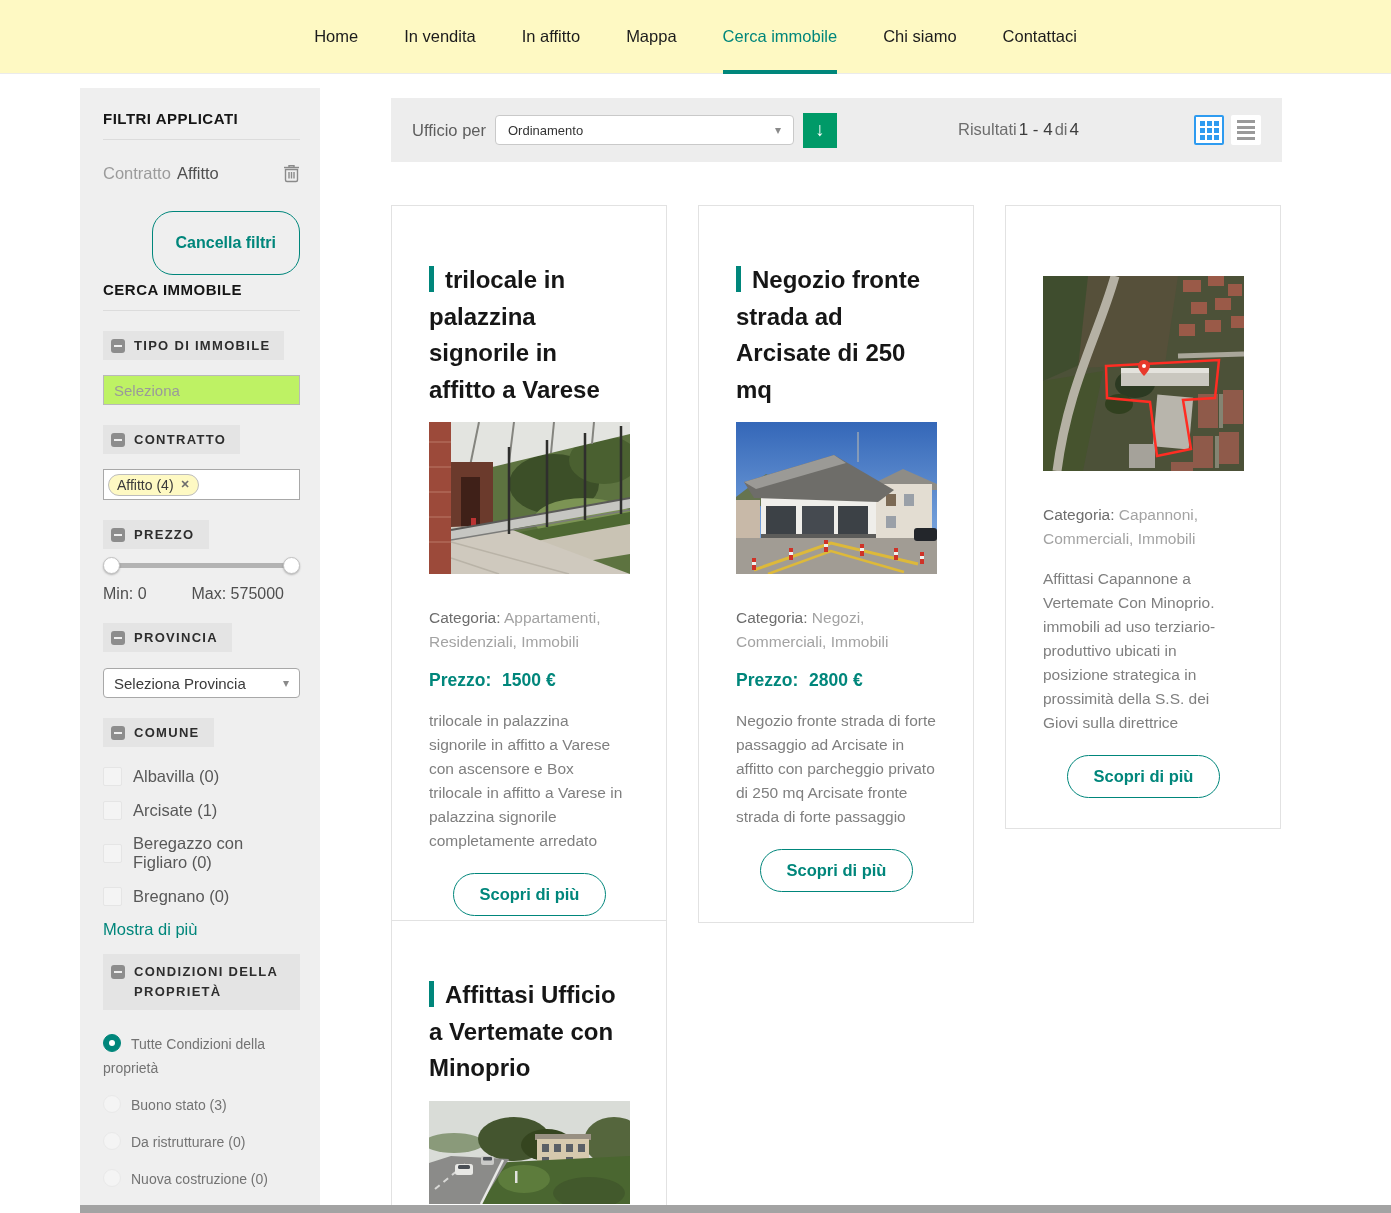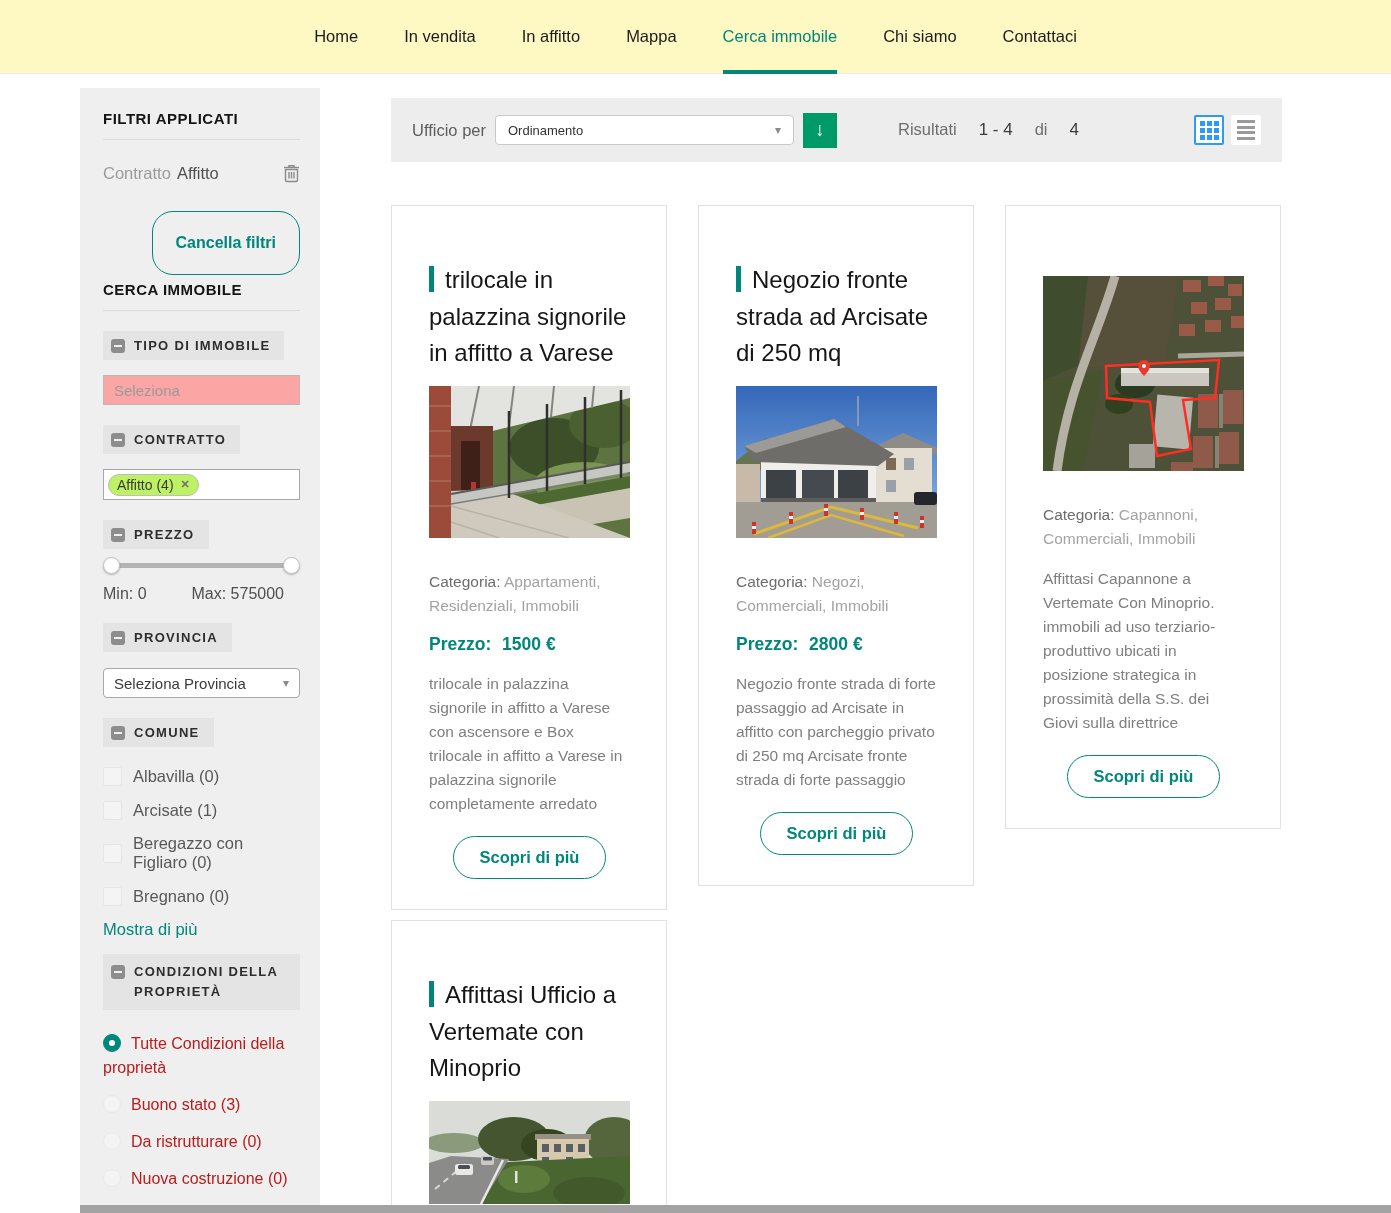--- a/index.html
+++ b/index.html
@@ -25,67 +25,67 @@
   .clear-row{display:flex;justify-content:flex-end;margin-top:28px;}
   .btn-pill{display:inline-block;background:#efefef00;border:1px solid #00867b;border-radius:21px;color:#00867b;
     font-size:16px;font-weight:600;padding:22px 23px;cursor:pointer;background:transparent;}
   .sb-search-title{margin-top:6px;}
   .filter-label{display:inline-flex;align-items:center;gap:9px;background:#e4e4e4;padding:0 14px 0 8px;height:29px;
     font-size:13px;font-weight:700;letter-spacing:1.3px;color:#2d2d2d;margin-top:20px;cursor:pointer;}
   .filter-label.block{display:flex;width:100%;box-sizing:border-box;height:auto;padding:8px 14px 8px 8px;line-height:1.55;align-items:flex-start;}
   .minus-icon{flex:0 0 auto;width:14px;height:14px;border-radius:3px;background:#8d8d8d;position:relative;margin-top:0;}
   .filter-label.block .minus-icon{margin-top:3px;}
   .minus-icon::after{content:"";position:absolute;left:3px;right:3px;top:6px;height:2px;background:#efefef;}
-  .text-input{width:100%;box-sizing:border-box;height:30px;margin-top:15px;border:1px solid #b9b9b9;background:#fca5a5;
+  .text-input{width:100%;box-sizing:border-box;height:30px;margin-top:15px;border:1px solid #b9b9b9;background:#bef264;
     font-size:15px;color:#333;padding:0 10px;font-family:"Liberation Sans",sans-serif;}
   .text-input::placeholder{color:#9a9a9a;}
   .tag-input{width:100%;box-sizing:border-box;height:31px;margin-top:15px;border:1px solid #a8a8a8;background:#fff;
     display:flex;align-items:center;padding:0 4px;}
-  .tag{display:inline-flex;align-items:center;gap:7px;background:#bef264;border:1px solid #bdbdbd;border-radius:11px;
+  .tag{display:inline-flex;align-items:center;gap:7px;background:#fef9c3;border:1px solid #bdbdbd;border-radius:11px;
     font-size:14px;color:#3a3a3a;padding:2px 8px;cursor:pointer;}
   .tag-x{color:#6e6e6e;font-size:11px;font-weight:700;}
   .slider{position:relative;height:16px;margin:8px 4px 0 4px;}
   .slider-track{position:absolute;left:0;right:0;top:6px;height:5px;border-radius:3px;background:#b3b3b3;}
   .slider-handle{position:absolute;top:0;width:15px;height:15px;border-radius:50%;background:#fff;border:1px solid #c2c2c2;
     box-shadow:0 1px 2px rgba(0,0,0,.25);cursor:pointer;}
   .slider-handle.left{left:-4px;} .slider-handle.right{right:-4px;}
   .minmax-row{display:flex;justify-content:space-between;margin-top:12px;font-size:16px;color:#4f4f4f;padding-right:16px;}
   .select{width:100%;box-sizing:border-box;height:30px;margin-top:16px;border:1px solid #a8a8a8;border-radius:4px;background:#fff;
     display:flex;align-items:center;justify-content:space-between;padding:0 10px;font-size:15px;color:#3a3a3a;cursor:pointer;}
   .chev{color:#8a8a8a;font-size:12px;}
   .opt-list{margin-top:19px;}
   .opt-row{display:flex;align-items:center;gap:11px;margin-bottom:14px;font-size:16.5px;color:#585858;cursor:pointer;min-height:20px;}
   .checkbox{flex:0 0 auto;width:17px;height:17px;background:#f4f4f4;border:1px solid #e5e5e5;border-radius:2px;}
   .radio{display:inline-block;vertical-align:-3px;width:16px;height:16px;border-radius:50%;background:#f4f4f4;border:1px solid #e9e9e9;margin-right:10px;}
   .radio.selected{background:#00867b;border-color:#00867b;position:relative;}
   .radio.selected::after{content:"";position:absolute;left:5px;top:5px;width:6px;height:6px;border-radius:50%;background:#fff;}
-  .radio-row{font-size:16px;color:#b91c1c;line-height:24px;margin-bottom:13px;cursor:pointer;}
+  .radio-row{font-size:14px;color:#737373;line-height:24px;margin-bottom:13px;cursor:pointer;}
   .link-teal{color:#00867b;font-size:16.5px;margin-top:0;cursor:pointer;display:inline-block;}
   .show-more{margin-top:0;}
   
   .toolbar{position:absolute;left:391px;top:98px;width:891px;height:64px;background:#ededed;display:flex;align-items:center;
     box-sizing:border-box;padding:0 21px;}
   .sort-label{font-size:16.5px;color:#5d5d5d;margin-right:9px;}
   .sort-select{width:273px;height:28px;background:#fff;border:1px solid #c9c9c9;border-radius:4px;display:flex;align-items:center;
     justify-content:space-between;padding:0 12px;font-size:13px;color:#333;cursor:pointer;}
   .sort-btn{width:34px;height:35px;background:#009a68;border:none;margin-left:9px;color:#fff;font-size:19px;font-weight:700;
     display:flex;align-items:center;justify-content:center;cursor:pointer;}
-  .results{margin-left:auto;display:flex;align-items:baseline;gap:22px;font-size:16.5px;}
+  .results{margin-left:auto;display:flex;align-items:baseline;gap:2px;font-size:16.5px;}
   .res-gray{color:#6e6e6e;} .res-dark{color:#3c3c3c;font-size:17px;}
   .view-btns{display:flex;gap:7px;margin-left:115px;}
   .view-btn{width:30px;height:30px;background:#fff;display:flex;align-items:center;justify-content:center;cursor:pointer;border:2px solid transparent;border-radius:2px;box-sizing:border-box;}
   .view-btn.active{border-color:#2e9bf0;}
   .grid-glyph{display:grid;grid-template-columns:repeat(3,5px);grid-auto-rows:5px;gap:2px;}
   .grid-glyph i{background:#2e9bf0;}
   .list-glyph i{display:block;width:18px;height:3px;background:#9a9a9a;margin:2.5px 0;}
   
   .card{position:absolute;width:276px;background:#fff;border:1px solid #e2e2e2;box-sizing:border-box;padding:56px 36px 30px 37px;}
   .card1{left:391px;top:205px;} .card2{left:698px;top:205px;} .card3{left:1005px;top:205px;}
   .card4{left:391px;top:920px;height:400px;}
-  .card-title{margin:0;font-size:24px;line-height:36.5px;font-weight:400;color:#161616;cursor:pointer;}
+  .card-title{margin:0;font-size:24px;line-height:36.5px;font-weight:700;color:#161616;cursor:pointer;}
   .tbar{display:inline-block;width:5px;height:26px;background:#00867b;margin-right:11px;vertical-align:-4px;}
   .card-img{display:block;margin-top:14px;width:201px;cursor:pointer;}
   .cat-block{margin-top:32px;font-size:15.5px;line-height:24px;}
   .cat-label{color:#6d6d6d;} .cat-values{color:#a3a3a3;}
   .price-row{margin-top:16px;font-size:17.5px;color:#00867b;}
   .price-label{font-weight:600;} .price-value{font-weight:800;margin-left:6px;}
   .card-desc{margin-top:4px;font-size:15.5px;line-height:24px;color:#7f7f7f;}
   .card3 .card-desc{margin-top:0;}
   .cta-row{text-align:center;margin-top:20px;}
   .cta-row .btn-pill{padding:11px 26px;font-size:16.5px;font-weight:700;border-radius:25px;}

